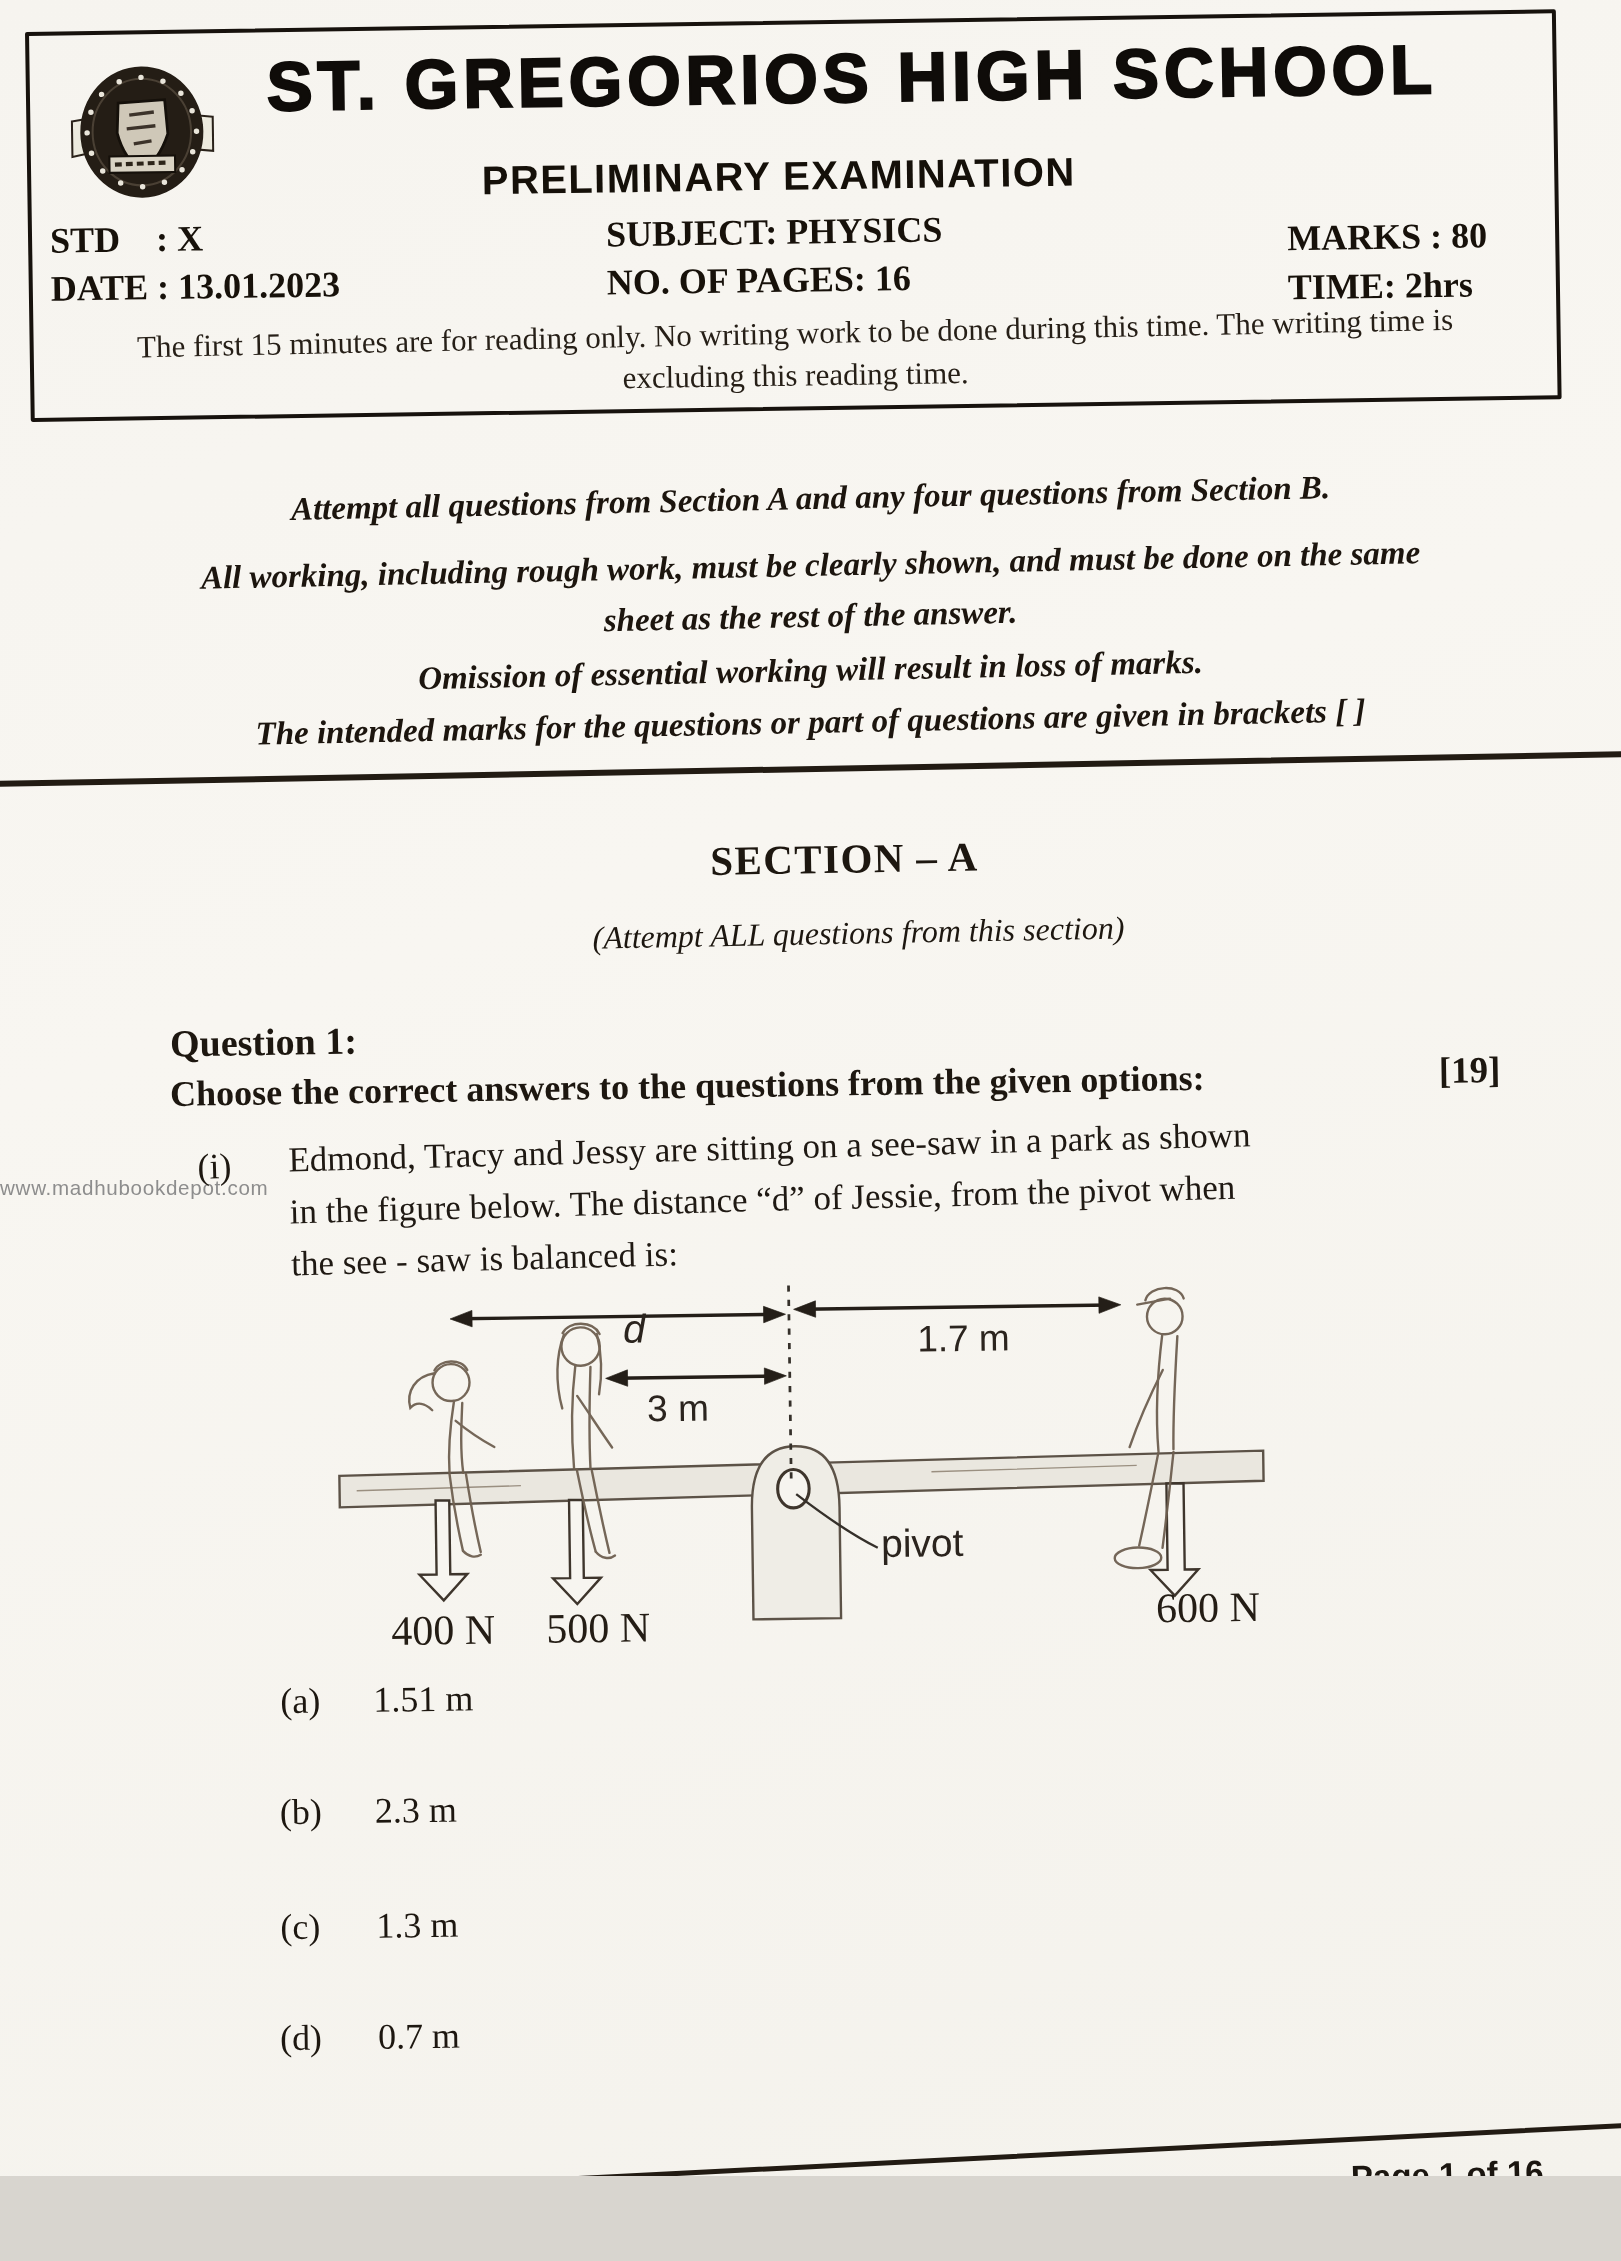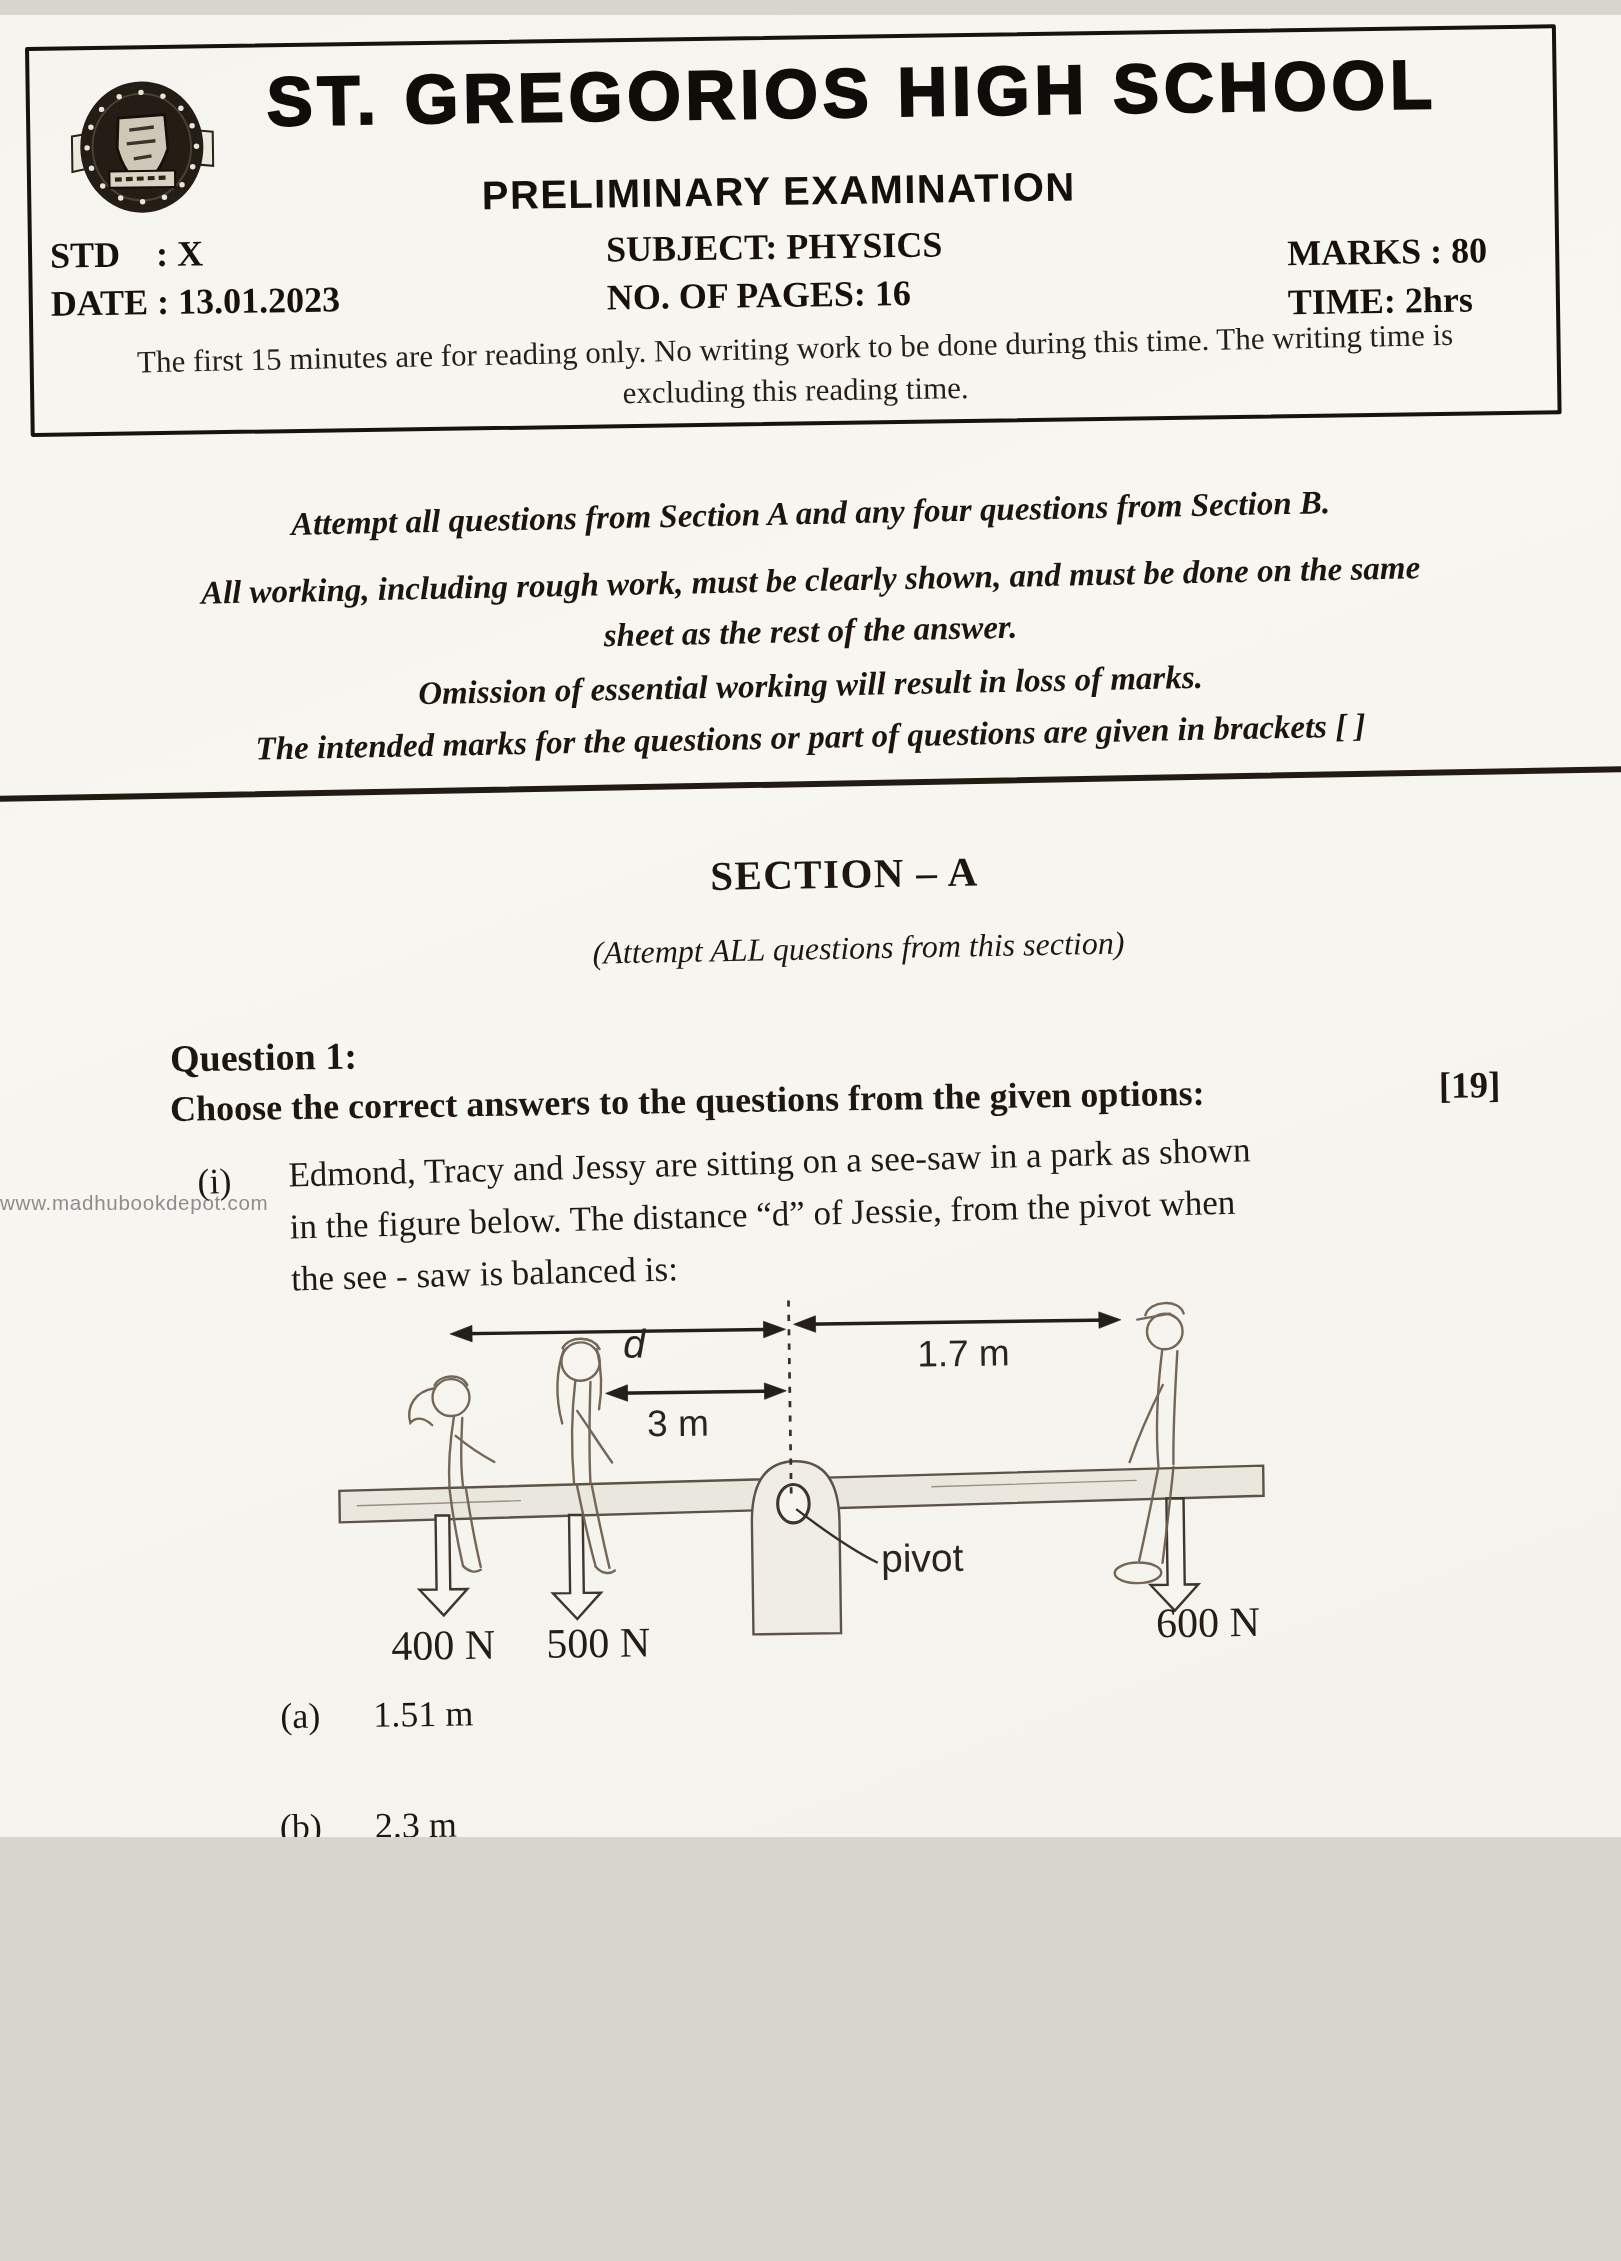--- a/index.html
+++ b/index.html
@@ -1,23 +1,22 @@
 <!DOCTYPE html>
 <html style="font-size:11px"><head>
 <meta charset="utf-8">
 <style>
   html,body{margin:0;padding:0;background:#d8d5cf;}
   #page{
     position:relative;
-    width:1621px;height:1822px;
+    width:1621px;height:2176px;
     background:linear-gradient(160deg,#f6f4ef 0%,#f8f6f1 40%,#f4f2ec 100%);
     overflow:hidden;
     font-family:"Liberation Serif", serif;
     color:#1d1710;
-    margin-top:15px;
   }
   .abs{position:absolute;}
   .center{left:0;width:1621px;text-align:center;}
   
   #header-box{
     position:absolute;left:25px;top:31.5px;width:1523px;height:382px;
     border:4.1px solid #17120d;border-radius:2.1px;
     transform:rotate(-0.85deg);transform-origin:top left;
     background:transparent;
   }

